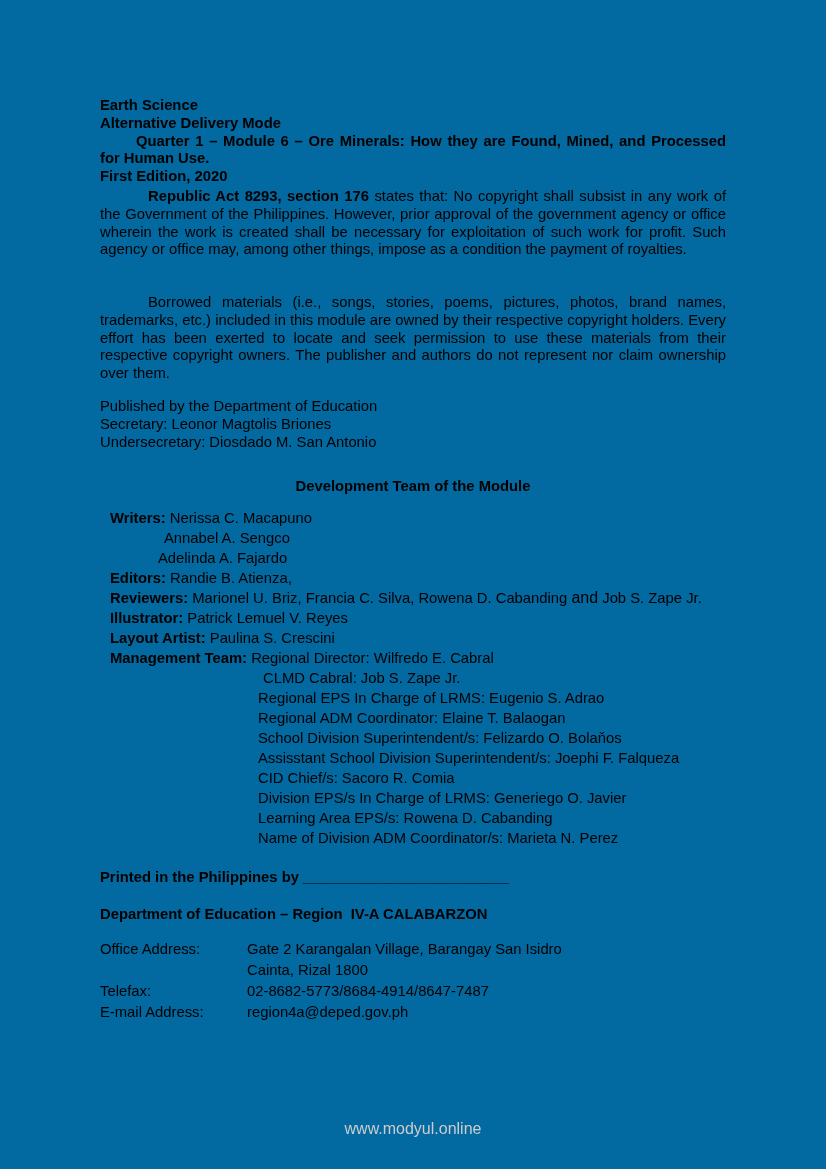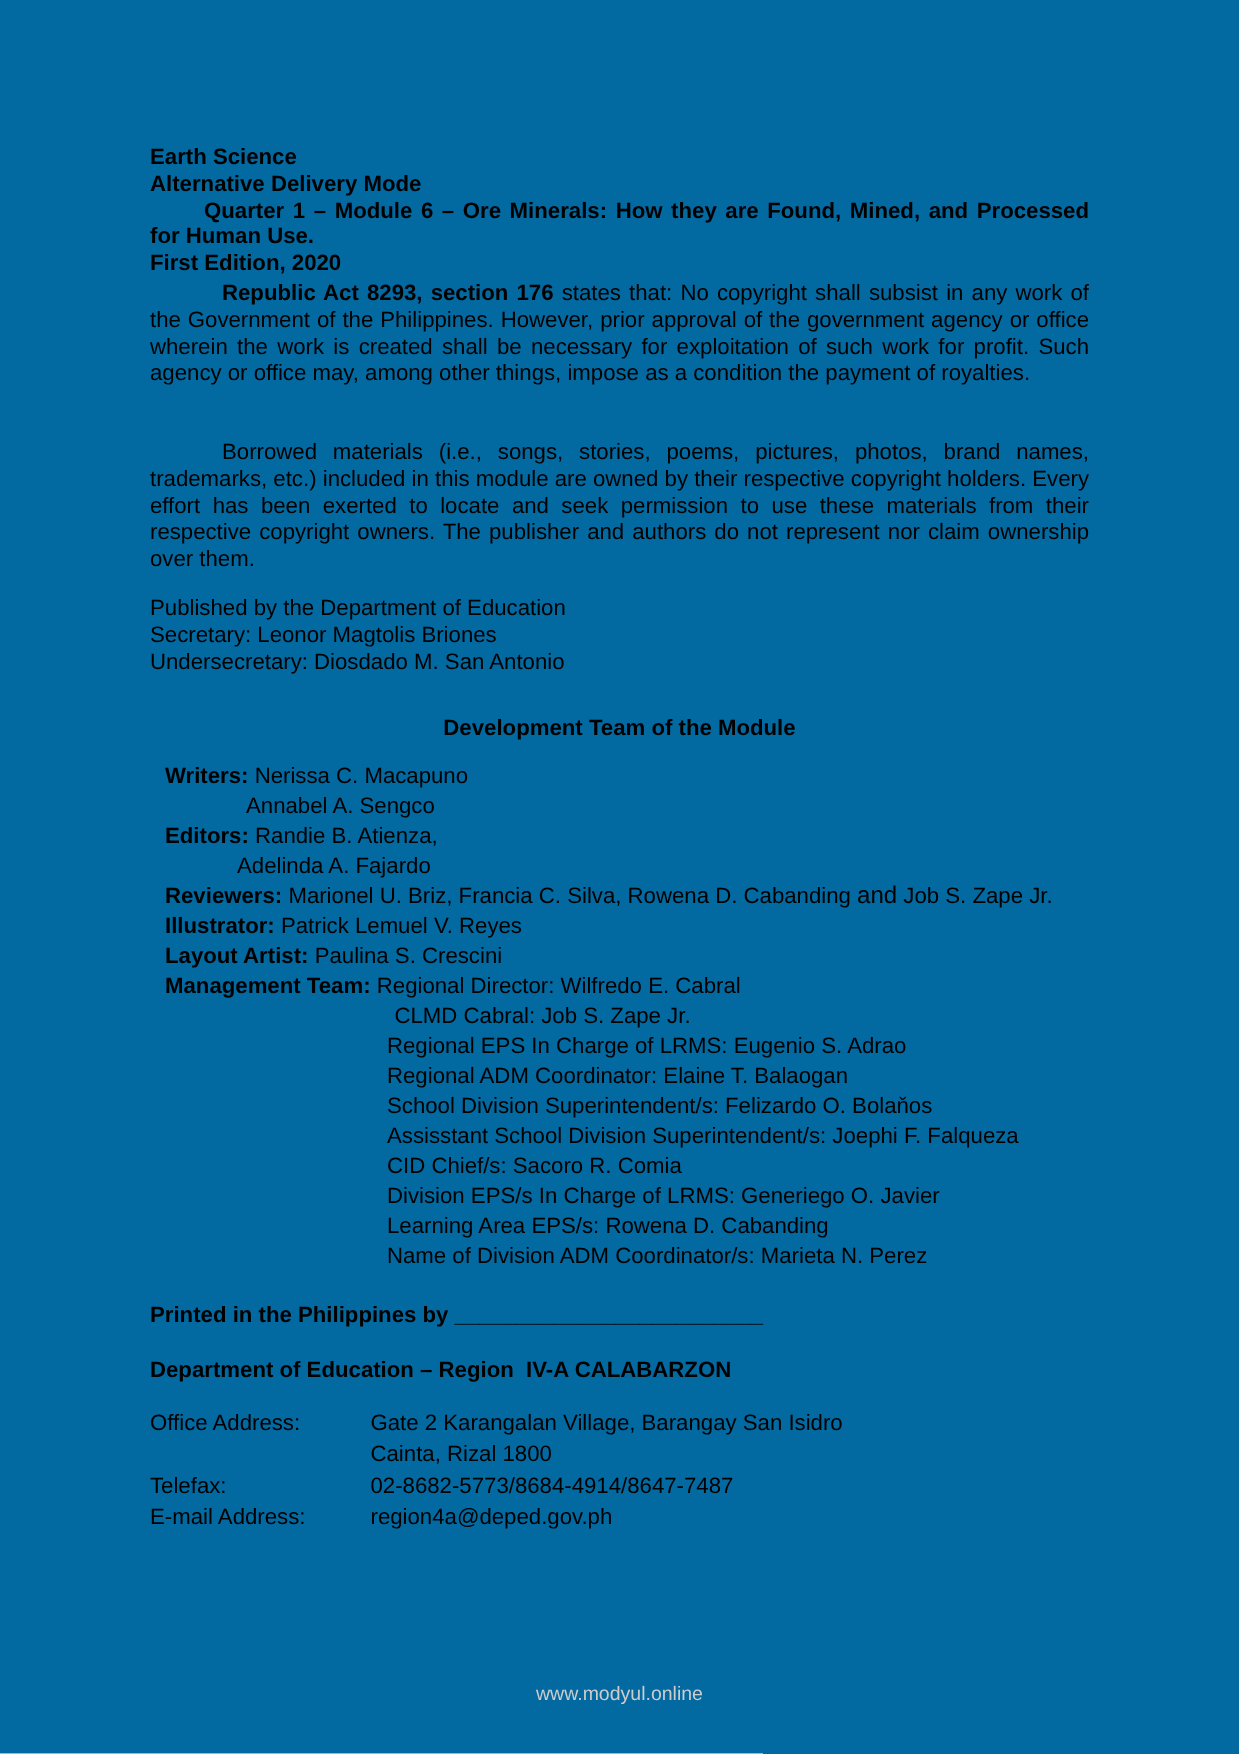--- a/index.html
+++ b/index.html
@@ -47,21 +47,21 @@
   .contacts-block { top: 939px; line-height: 21px; }
   .contact-row { display: grid; grid-template-columns: 147px 1fr; }
 
   .watermark {
     position: absolute;
     top: 1120px;
     left: 0;
     width: 826px;
     text-align: center;
     color: #cdcdcd;
-    font-size: 13px;
+    font-size: 16px;
   }
 </style>
 </head>
 <body>
 
 <div class="page">
 
   <div class="abs header-block b">
     <div>Earth Science</div>
     <div>Alternative Delivery Mode</div>
@@ -78,22 +78,22 @@
     <div>Secretary: Leonor Magtolis Briones</div>
     <div>Undersecretary: Diosdado M. San Antonio</div>
   </div>
 
   <div class="abs dev-box">
     <div class="dev-title">Development Team of the Module</div>
 
     <div class="team-line"><span class="b">Writers:</span> <span>Nerissa C. Macapuno</span></div>
     <div class="team-line indent-writer2">Annabel A. Sengco</div>
 
+    <div class="team-line indent-editor2">Adelinda A. Fajardo</div>
     <div class="team-line"><span class="b">Editors:</span> <span>Randie B. Atienza,</span></div>
-    <div class="team-line indent-editor2">Adelinda A. Fajardo</div>
 
     <div class="team-line"><span class="b">Reviewers:</span> <span>Marionel U. Briz, Francia C. Silva, Rowena D. Cabanding</span> <span class="small-and">and</span> <span>Job S. Zape Jr.</span></div>
 
     <div class="team-line"><span class="b">Illustrator:</span> <span>Patrick Lemuel V. Reyes</span></div>
 
     <div class="team-line"><span class="b">Layout Artist:</span> <span>Paulina S. Crescini</span></div>
 
     <div class="team-line"><span class="b">Management Team:</span> <span>Regional Director: Wilfredo E. Cabral</span></div>
 
     <div class="team-line indent-mgmt-first">CLMD Cabral: Job S. Zape Jr.</div>

